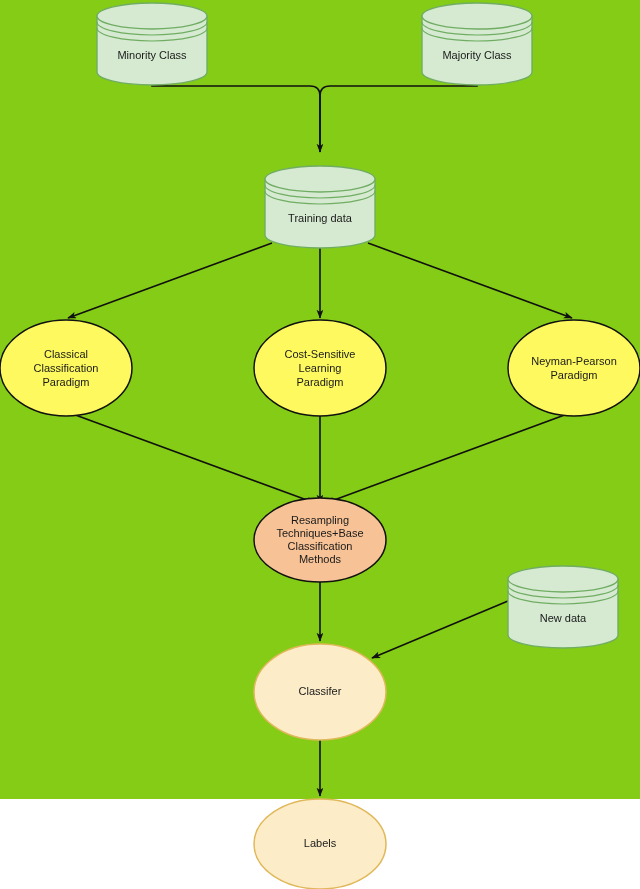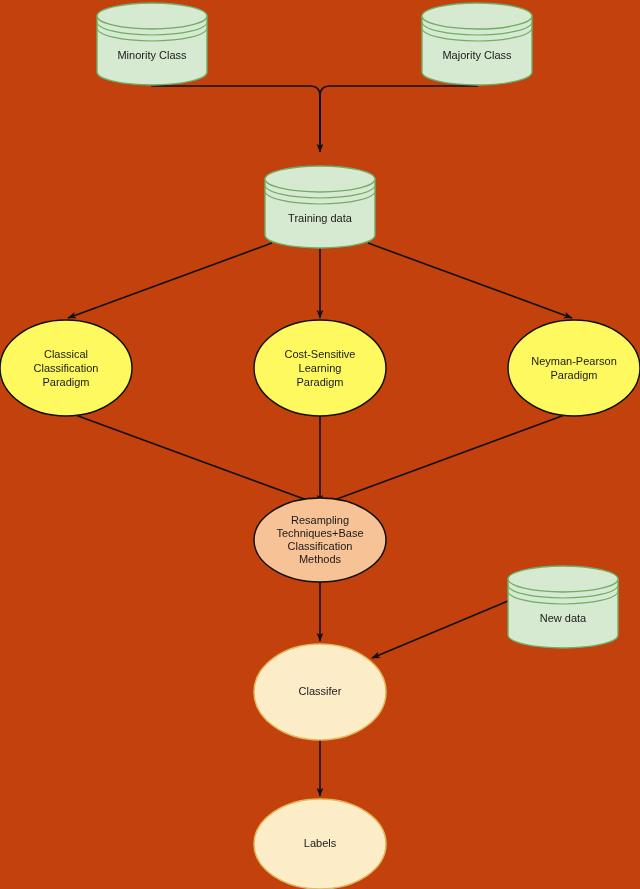--- a/index.html
+++ b/index.html
@@ -9,22 +9,22 @@
   }
   body {
     width: 640px;
     height: 889px;
     font-family: "Liberation Sans", sans-serif;
     overflow: hidden;
   }
   #diagram-root {
     position: relative;
     width: 640px;
-    height: 889px;
-    background: #c2410c;
+    height: 799px;
+    background: #84cc16;
   }
   svg#flowchart {
     display: block;
     width: 640px;
     height: 889px;
   }
   .node-label {
     font-family: "Liberation Sans", sans-serif;
     font-size: 11px;
     fill: #1a1a1a;

